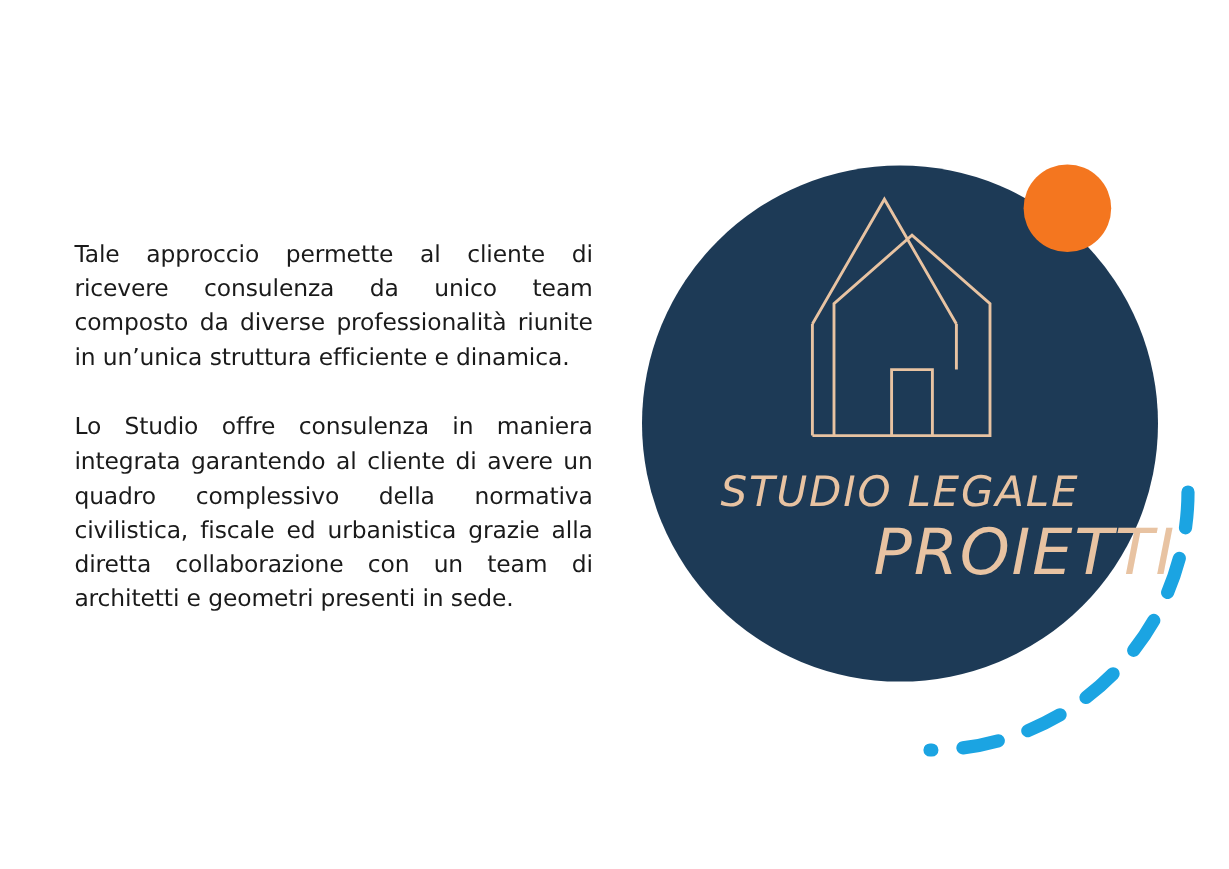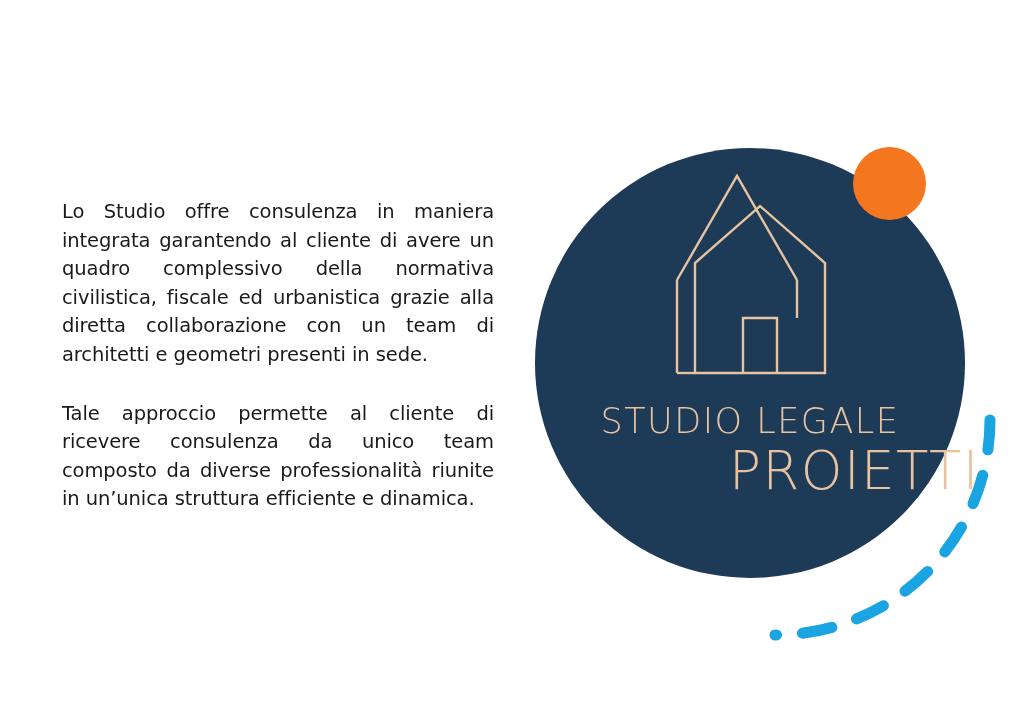--- a/index.html
+++ b/index.html
@@ -37,23 +37,24 @@
     letter-spacing: -0.1px;
   }
   .paragraph + .paragraph {
     margin-top: 30px;
   }
 
   
   .logo-area {
     position: absolute;
     left: 520px;
-    top: 130px;
+    top: 120px;
     width: 470px;
     height: 470px;
+    font-style: italic;
   }
   .brand-circle {
     position: absolute;
     left: 15px;
     top: 18px;
     width: 430px;
     height: 430px;
     border-radius: 50%;
     background: #1d3a56;
   }
@@ -105,22 +106,22 @@
     height: 250px;
     pointer-events: none;
   }
 </style>
 </head>
 <body>
 
 <div class="page">
 
   <div class="text-column">
+    <p class="paragraph">Tale approccio permette al cliente di ricevere consulenza da unico team composto da diverse professionalità riunite in un’unica struttura efficiente e dinamica.</p>
     <p class="paragraph">Lo Studio offre consulenza in maniera integrata garantendo al cliente di avere un quadro complessivo della normativa civilistica, fiscale ed urbanistica grazie alla diretta collaborazione con un team di architetti e geometri presenti in sede.</p>
-    <p class="paragraph">Tale approccio permette al cliente di ricevere consulenza da unico team composto da diverse professionalità riunite in un’unica struttura efficiente e dinamica.</p>
   </div>
 
   <div class="logo-area">
 
     <div class="brand-circle"></div>
     <div class="accent-dot"></div>
 
     <div class="house-mark">
       <svg width="175" height="215" viewBox="0 0 175 215" fill="none" xmlns="http://www.w3.org/2000/svg">
 

